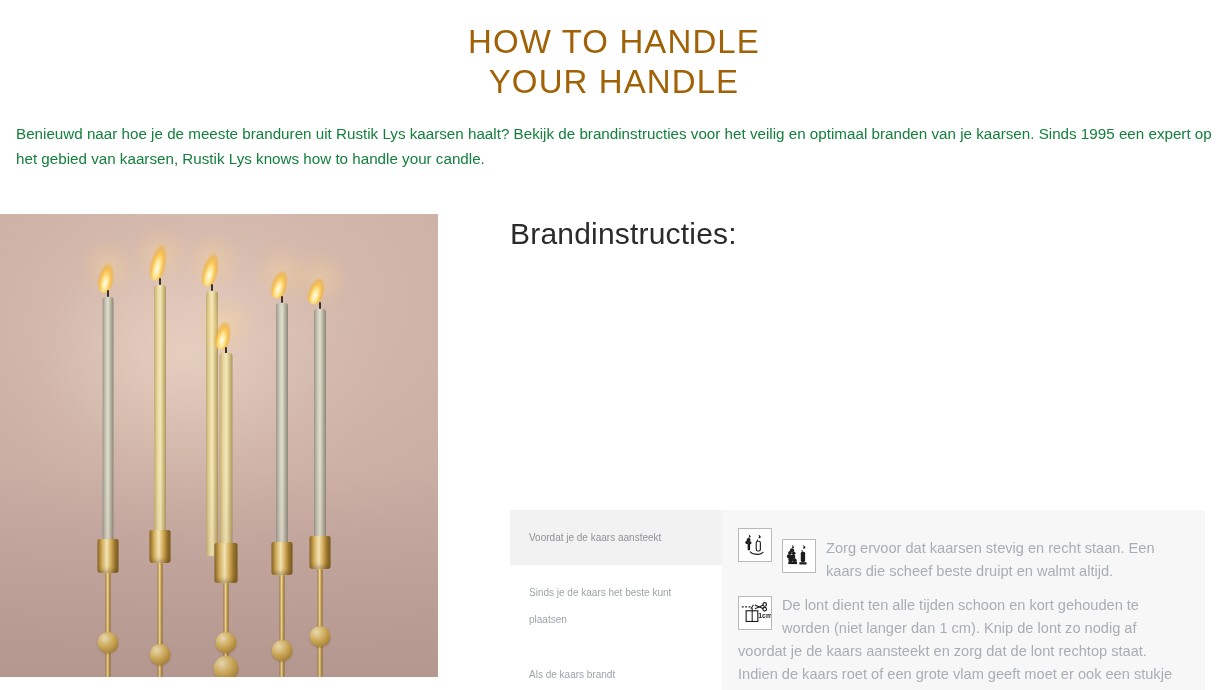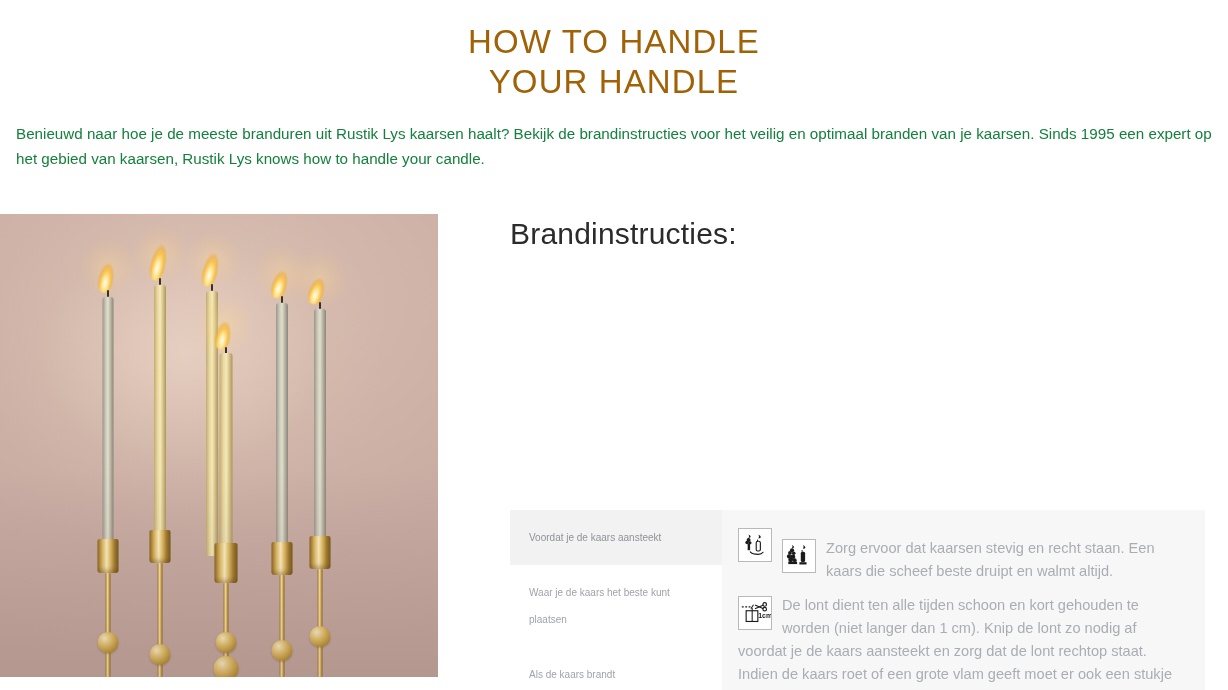--- a/index.html
+++ b/index.html
@@ -261,21 +261,21 @@
     </div>
 
     <div class="right-col">
       <h2 class="section-title">Brandinstructies:</h2>
     </div>
 
     <div class="accordion">
 
       <div class="tabs">
         <div class="tab active">Voordat je de kaars aansteekt</div>
-        <div class="tab">Waar je de kaars het beste kunt plaatsen</div>
+        <div class="tab">Sinds je de kaars het beste kunt plaatsen</div>
         <div class="tab">Als de kaars brandt</div>
 
       </div>
 
       <div class="tab-content">
 
         <p class="instr">
           <span class="pict">
             <svg viewBox="0 0 34 34" xmlns="http://www.w3.org/2000/svg">
               <rect x="0" y="0" width="34" height="34" fill="#fff"></rect>

